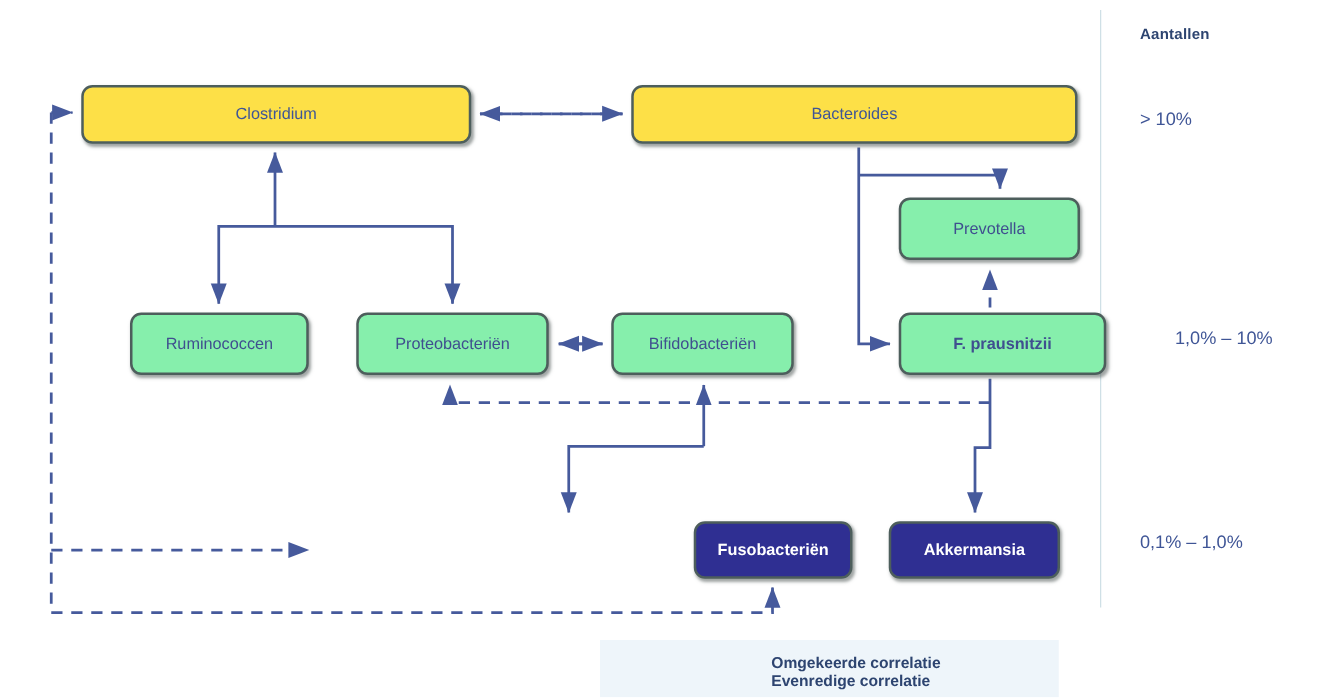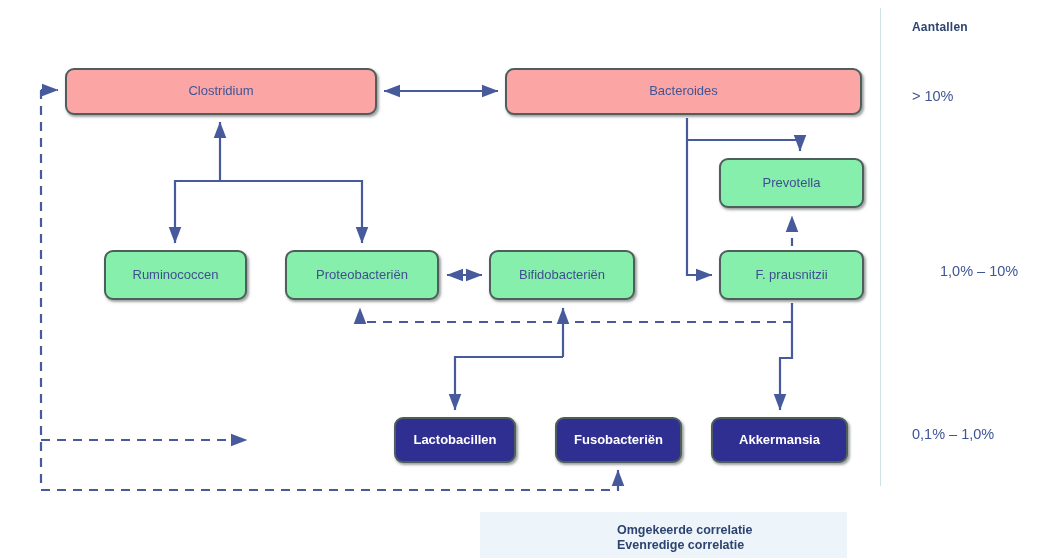--- a/index.html
+++ b/index.html
@@ -34,21 +34,21 @@
     justify-content: center;
     text-align: center;
     border-radius: 9px;
     border: 2.5px solid #4d5e5c;
     box-shadow: 1.5px 2px 2.5px rgba(80,90,88,0.55);
     font-size: 13px;
     line-height: 1.1;
     z-index: 3;
   }
   .node.tier-high {
-    background: #fca5a5;
+    background: #fde047;
     color: #3f5596;
     font-weight: normal;
   }
   .node.tier-mid {
     background: #86efac;
     color: #3f4f8f;
     font-weight: normal;
   }
   .node.tier-low {
     background: #2f2f92;
@@ -149,22 +149,21 @@
   </svg>
 
   <div class="legend-box"></div>
 
   <div class="node tier-high" style="left:65px;  top:68px;  width:312px; height:47px;">Clostridium</div>
   <div class="node tier-high" style="left:505px; top:68px;  width:357px; height:47px;">Bacteroides</div>
   <div class="node tier-mid" style="left:719px; top:158px; width:145px; height:50px;">Prevotella</div>
   <div class="node tier-mid" style="left:104px; top:250px; width:143px; height:50px;">Ruminococcen</div>
   <div class="node tier-mid" style="left:285px; top:250px; width:154px; height:50px;">Proteobacteriën</div>
   <div class="node tier-mid" style="left:489px; top:250px; width:146px; height:50px;">Bifidobacteriën</div>
-  <div class="node tier-mid" style="left:719px; top:250px; width:145px; height:50px;">F. prausnitzii</div>
-  <div class="node tier-low" style="left:394px; top:417px; width:122px; height:46px;">Lactobacillen</div>
+  <div class="node tier-mid" style="left:719px; top:250px; width:166px; height:50px;font-weight:bold;">F. prausnitzii</div>
   <div class="node tier-low" style="left:555px; top:417px; width:127px; height:46px;">Fusobacteriën</div>
   <div class="node tier-low" style="left:711px; top:417px; width:137px; height:46px;">Akkermansia</div>
 
   <div class="scale-divider"></div>
   <div class="scale-title">Aantallen</div>
   <div class="scale-label" style="left:912px; top:88px;">&gt; 10%</div>
   <div class="scale-label" style="left:940px; top:263px;text-align:right;">1,0% – 10%</div>
   <div class="scale-label" style="left:912px; top:426px;">0,1% – 1,0%</div>
 
   <div class="legend-text" style="left:617px; top:523px;">Omgekeerde correlatie</div>

